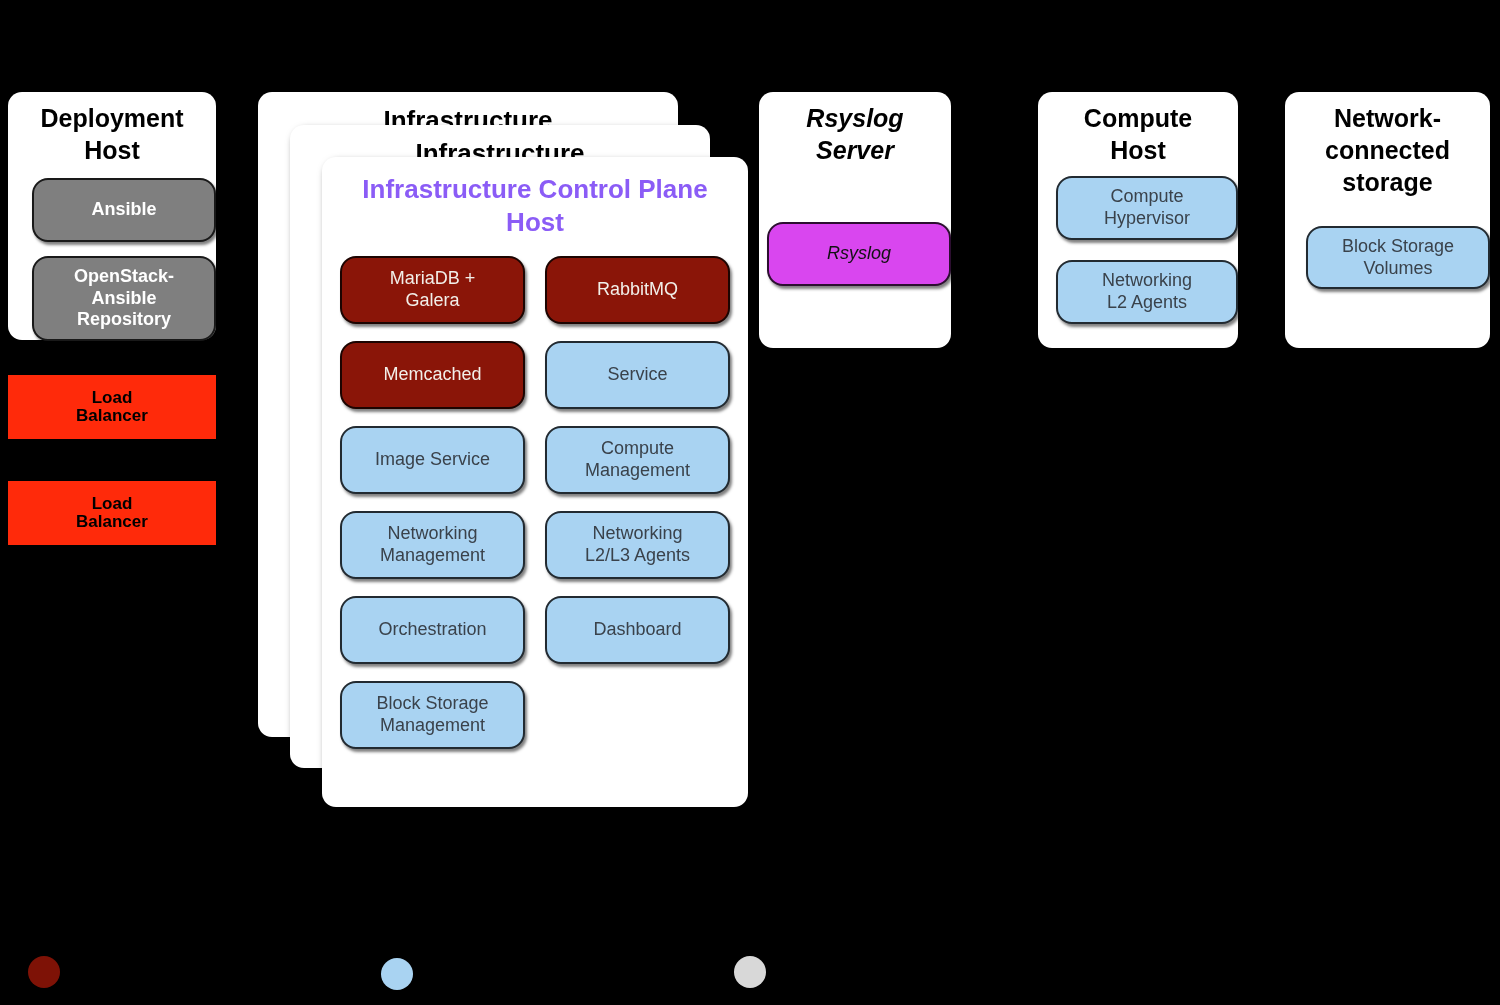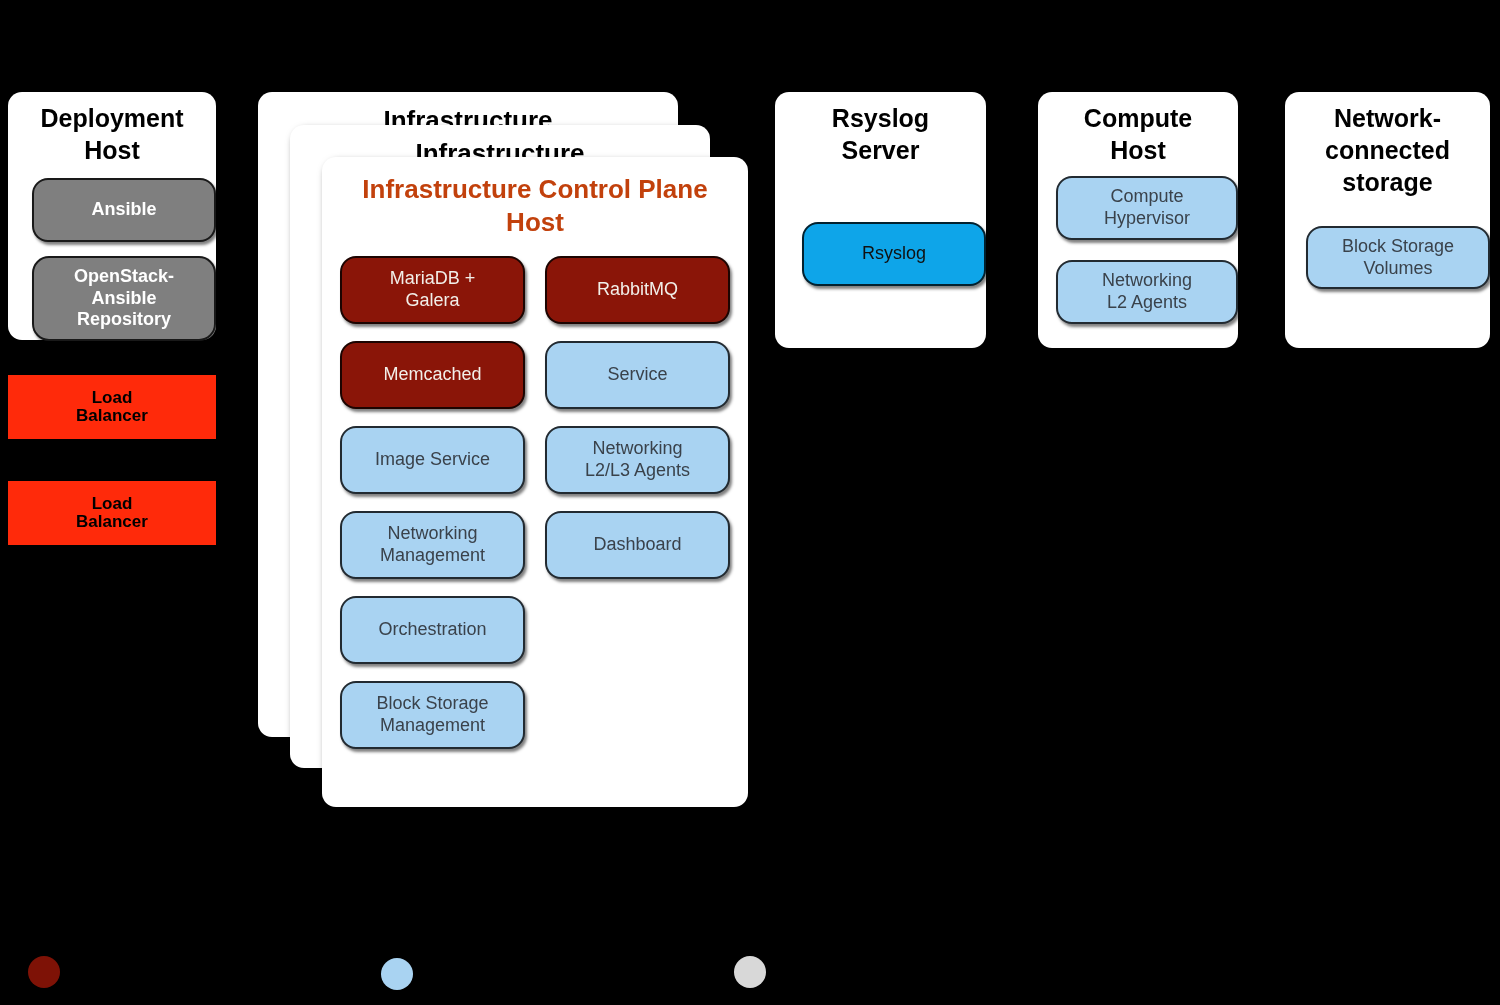--- a/index.html
+++ b/index.html
@@ -19,52 +19,52 @@
   .card-sm{display:flex;flex-direction:column;align-items:flex-end;}
 
   .btn{
     box-sizing:border-box;display:flex;align-items:center;justify-content:center;
     text-align:center;padding:8px 12px;line-height:1.2;font-size:18px;
     border:2px solid rgba(0,0,0,0.8);border-radius:16px;
     box-shadow:2px 3px 3px rgba(0,0,0,0.5);white-space:pre-line;
     flex-shrink:0;
   }
   .btn-gray{background:#7f7f7f;color:#fff;font-weight:bold;}
-  .btn-lightgray{background:#0ea5e9;color:#111;}
+  .btn-lightgray{background:#d946ef;color:#111;}
   .btn-darkred{background:#8a1508;color:#f2efe9;}
   .btn-blue{background:#a9d3f2;color:#3a424b;}
 
   
   .deployment{left:8px;top:92px;width:208px;height:248px;}
   .deployment .btn{width:184px;min-height:64px;}
   .btn-ansible{margin-top:12px;}
-  .btn-repo{margin-top:14px;padding:8px 24px;min-height:76px;border-radius:17px;}
+  .btn-repo{margin-top:14px;padding:8px 24px;min-height:76px;}
 
   
   .lb{
     position:absolute;left:8px;width:208px;height:64px;background:#ff2a0a;
     color:#000;font-weight:bold;font-size:17px;line-height:1.08;
     display:flex;align-items:center;justify-content:center;text-align:center;
     padding:0 48px;box-sizing:border-box;
   }
   .lb-1{top:375px;}
   .lb-2{top:481px;}
 
   
   .infra-back-1{left:258px;top:92px;width:420px;height:645px;}
   .infra-back-2{left:290px;top:125px;width:420px;height:643px;}
   .infra-front{left:322px;top:157px;width:426px;height:650px;}
-  .infra-title{font-size:26px;margin:16px 12px 18px;text-align:center;font-weight:bold;line-height:1.25;color:#c2410c;}
+  .infra-title{font-size:26px;margin:16px 12px 18px;text-align:center;font-weight:bold;line-height:1.25;color:#8b5cf6;}
   .back-title{font-size:26px;margin:12px 12px 0;text-align:center;font-weight:bold;line-height:1.25;color:#000;text-decoration:underline;}
   .cols{display:flex;gap:20px;padding:0 18px;}
   .svc-col{flex:1;display:flex;flex-direction:column;gap:17px;}
   .svc-col .btn{min-height:68px;width:100%;}
 
   
-  .rsyslog{left:775px;top:92px;width:211px;height:256px;}
+  .rsyslog{left:759px;top:92px;width:192px;height:256px;font-style:italic;}
   .rsyslog .btn{width:184px;min-height:64px;margin-top:56px;}
   .compute{left:1038px;top:92px;width:200px;height:256px;}
   .compute .btn{width:182px;min-height:64px;}
   .btn-hypervisor{margin-top:10px;}
   .btn-l2agents{margin-top:20px;}
   .netstorage{left:1285px;top:92px;width:205px;height:256px;}
   .netstorage .btn{width:184px;min-height:60px;margin-top:28px;}
 
   
   .legend-dot{position:absolute;width:32px;height:32px;border-radius:50%;}
@@ -100,20 +100,21 @@
 Galera</div>
         <div class="btn btn-darkred">Memcached</div>
         <div class="btn btn-blue">Image Service</div>
         <div class="btn btn-blue">Networking Management</div>
         <div class="btn btn-blue">Orchestration</div>
         <div class="btn btn-blue">Block Storage Management</div>
       </div>
       <div class="svc-col">
         <div class="btn btn-darkred">RabbitMQ</div>
         <div class="btn btn-blue">Service</div>
+        <div class="btn btn-blue">Compute Management</div>
         <div class="btn btn-blue">Networking
 L2/L3 Agents</div>
         <div class="btn btn-blue">Dashboard</div>
       </div>
     </div>
   </section>
 
   <section class="card card-sm rsyslog">
     <h2 class="card-title title-min">Rsyslog Server</h2>
     <div class="btn btn-lightgray">Rsyslog</div>

